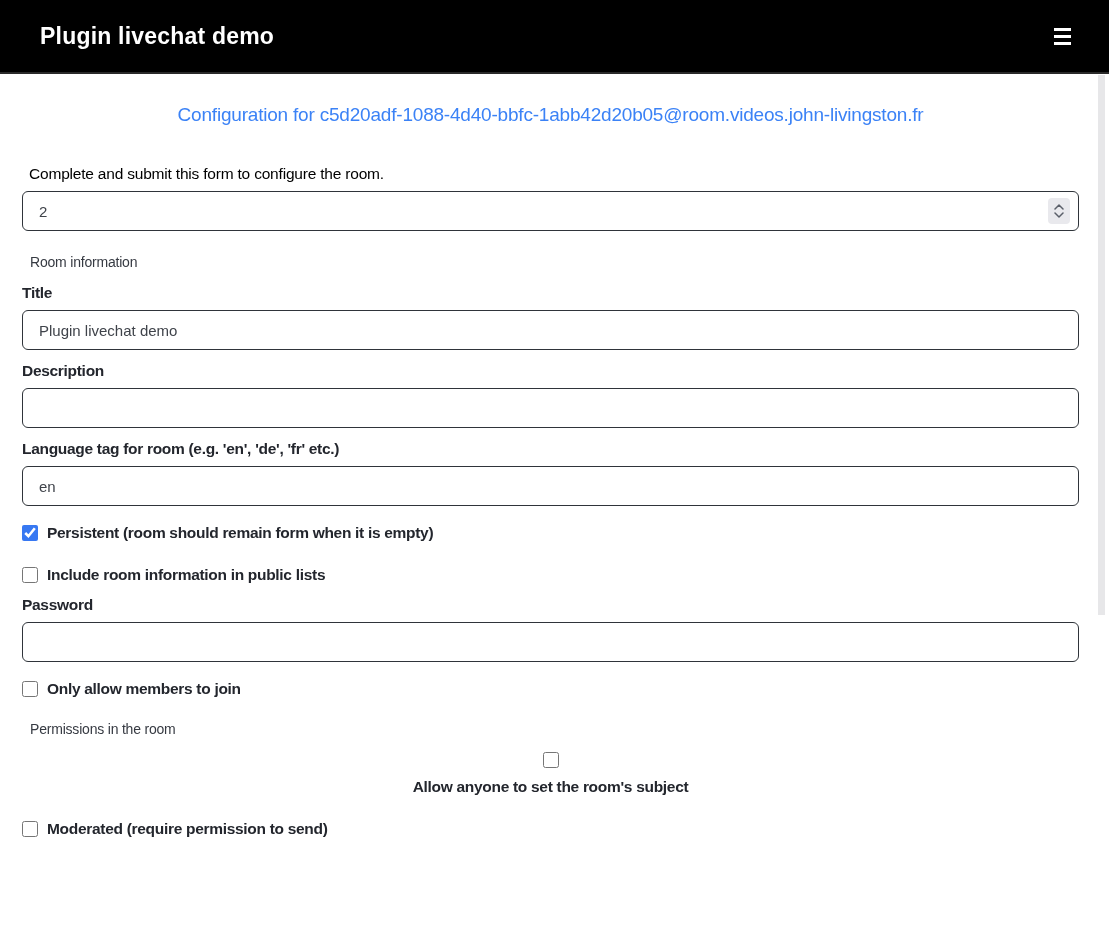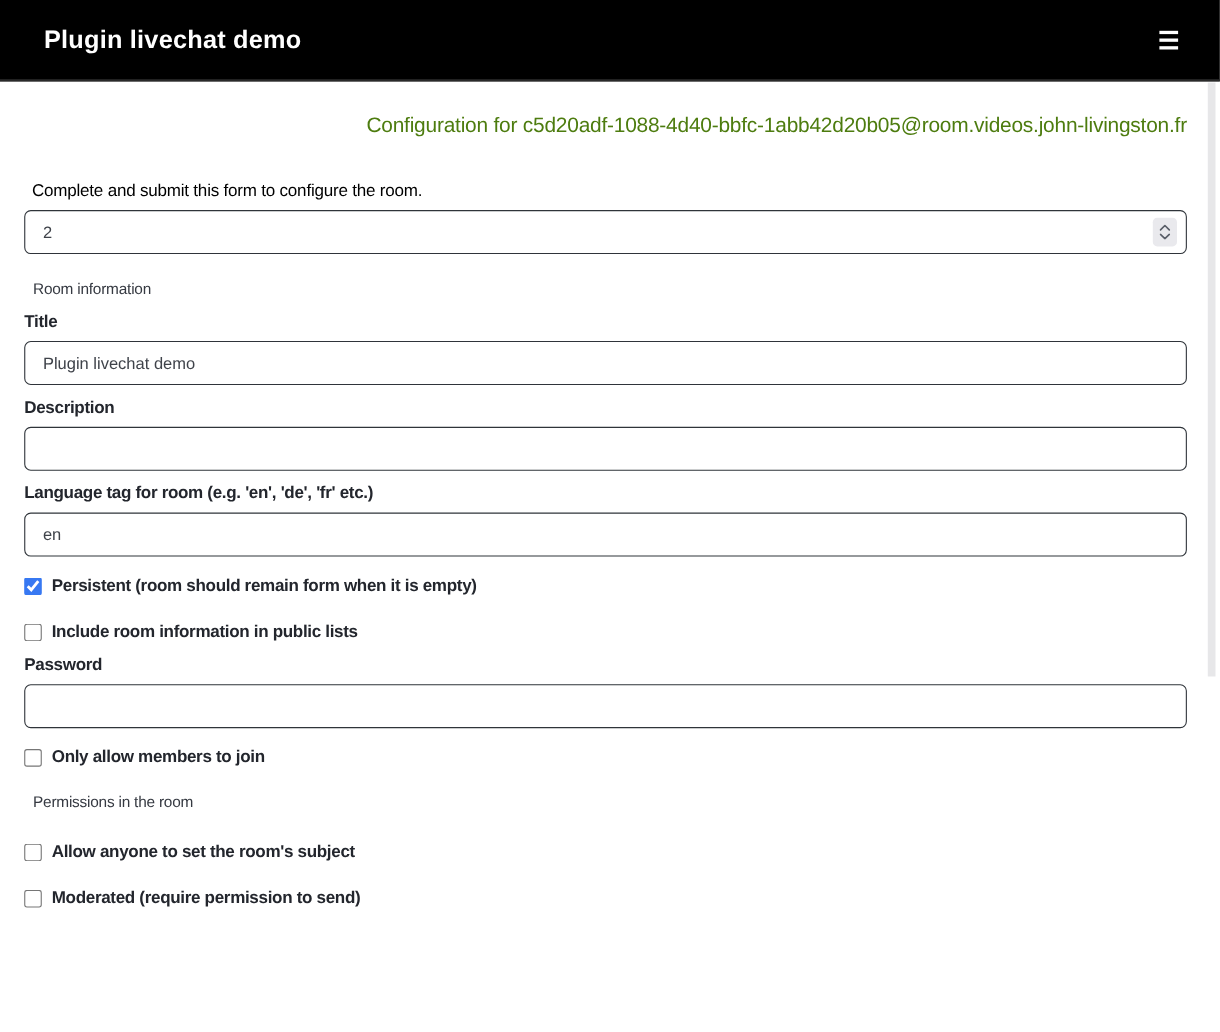--- a/index.html
+++ b/index.html
@@ -36,22 +36,22 @@
   .hamburger { display: flex; flex-direction: column; gap: 4px; }
   .hamburger .bar { width: 17px; height: 3px; background: #ffffff; }
 
   
   main { padding: 0 30px 0 22px; }
 
   .page-heading {
     margin: 30px 0 0;
     font-size: 19px;
     font-weight: 400;
-    color: #4d7c0f;
-    text-align: right;
+    color: #3b82f6;
+    text-align: center;
     letter-spacing: -0.2px;
   }
   .instructions {
     margin: 38px 0 0;
     padding-left: 7px;
     font-size: 15.5px;
     line-height: 19px;
     color: #000000;
     letter-spacing: -0.2px;
   }
@@ -113,21 +113,21 @@
     gap: 9px;
     margin: 23px 0 0;
     font-size: 15.5px;
     line-height: 19px;
     font-weight: 700;
     color: #23262d;
     letter-spacing: -0.3px;
     cursor: pointer;
   }
   .chk.after-input { margin-top: 17px; }
-  .chk.after-legend { margin-top: 26px; }
+  .chk.after-legend { margin-top: 13px; flex-direction: column; }
   .chk input[type="checkbox"] {
     width: 16px; height: 16px;
     margin: 0;
     accent-color: #3778f2;
     cursor: pointer;
   }
 
   
   .scrollbar-track {
     position: absolute;

